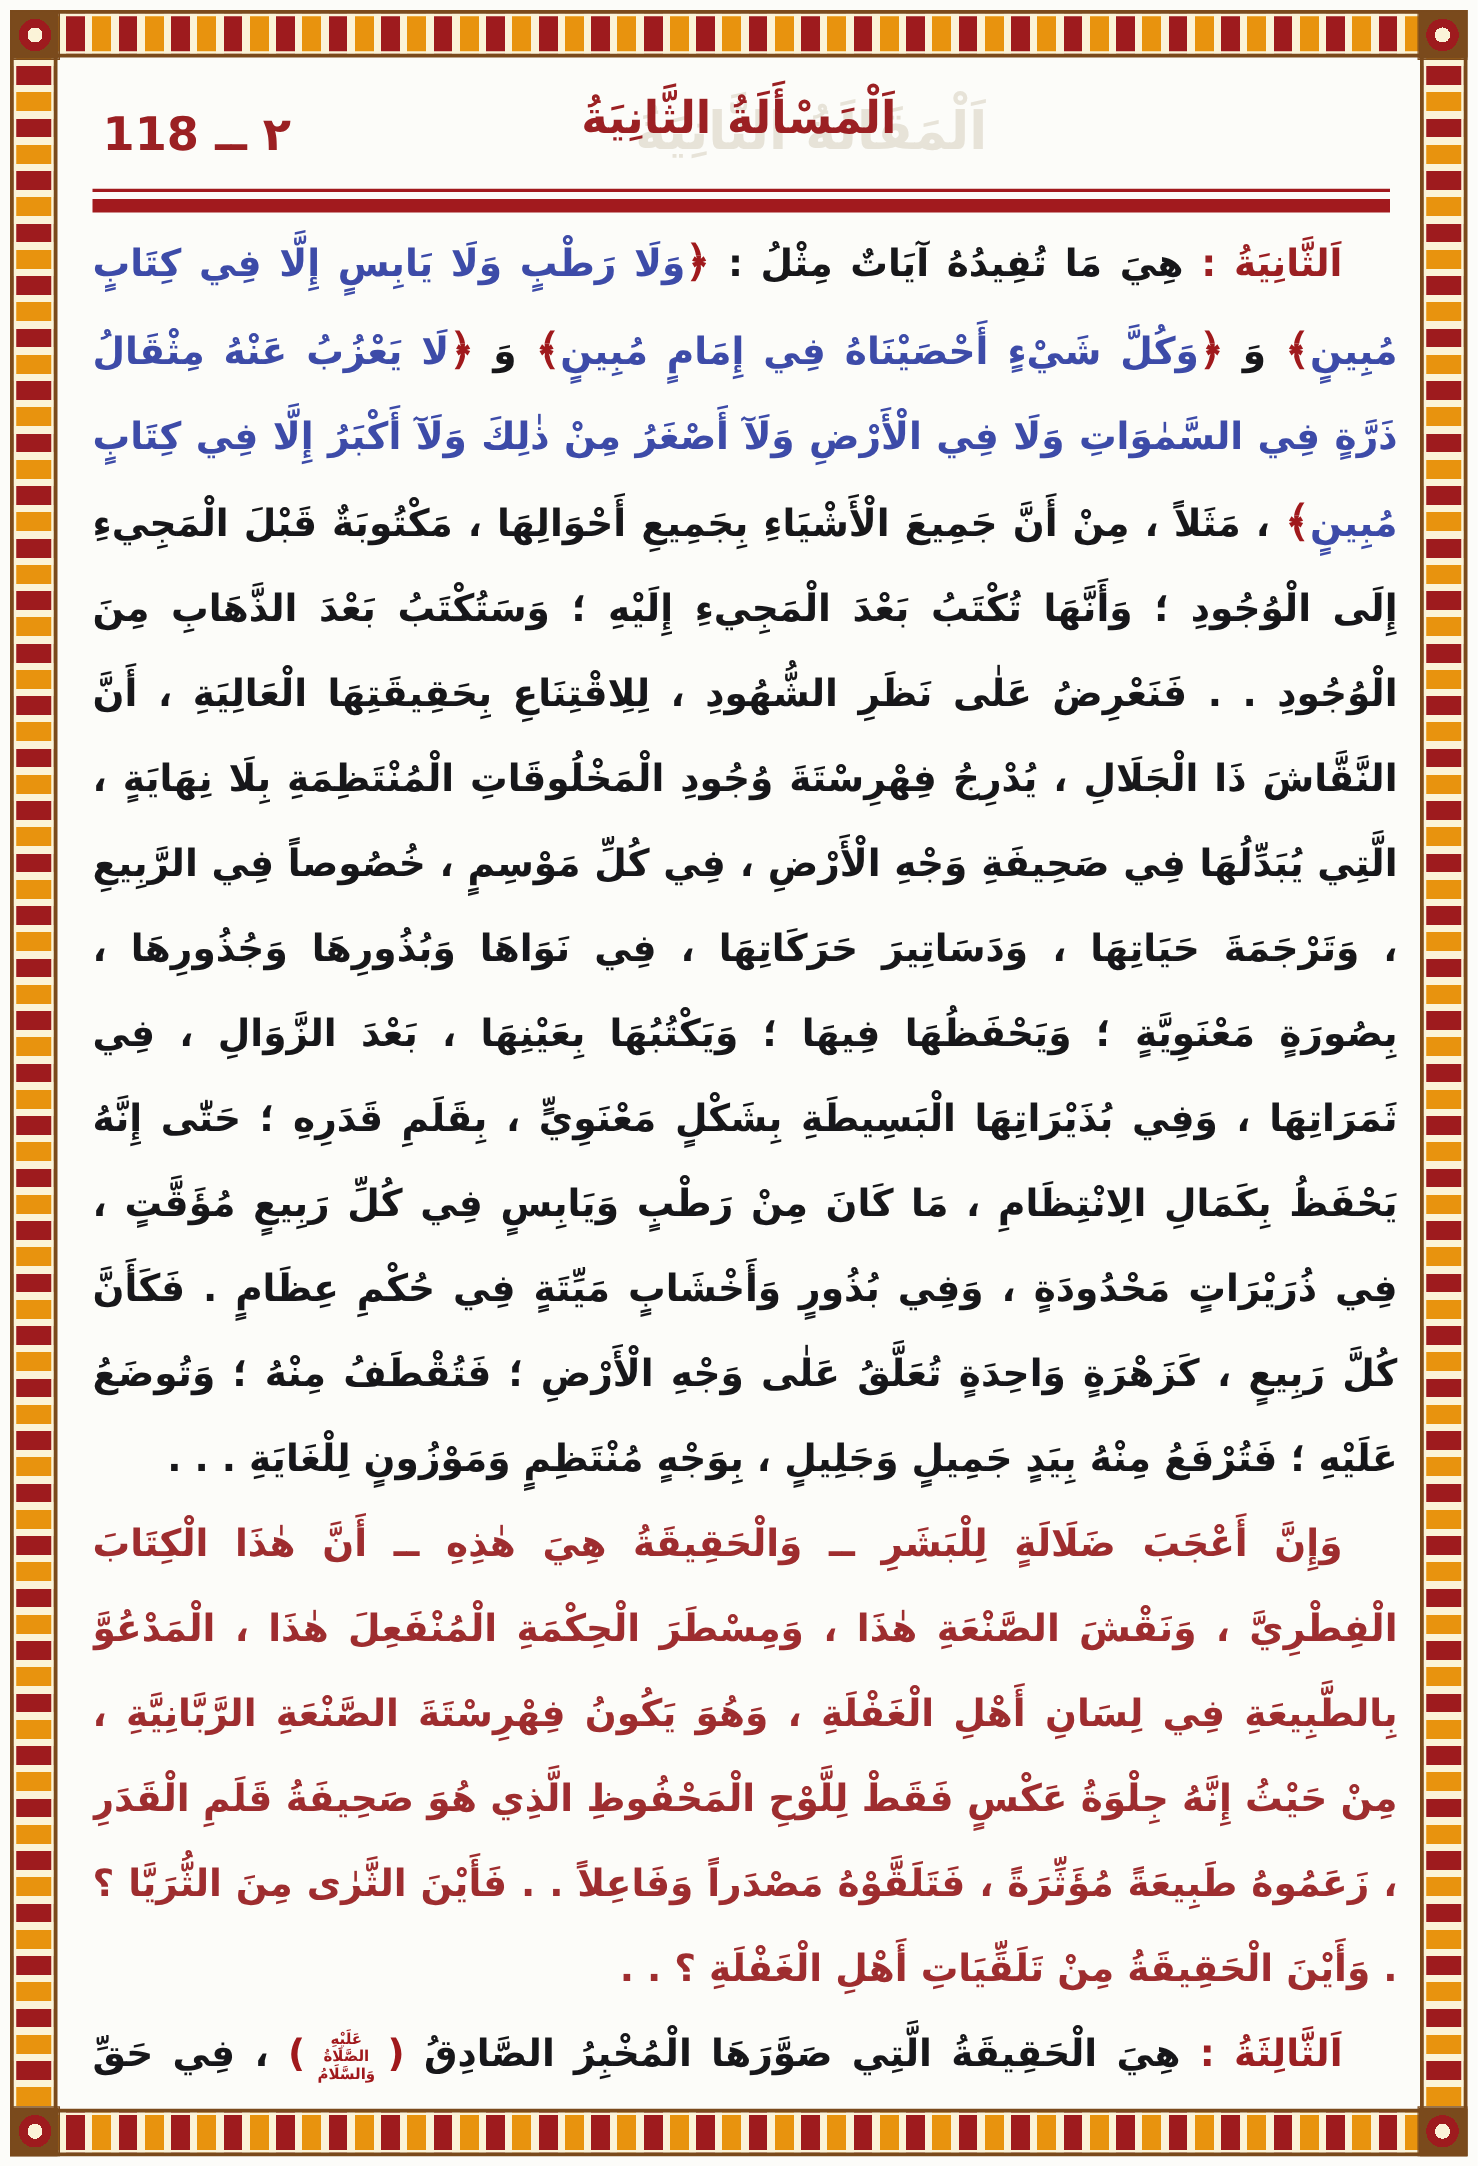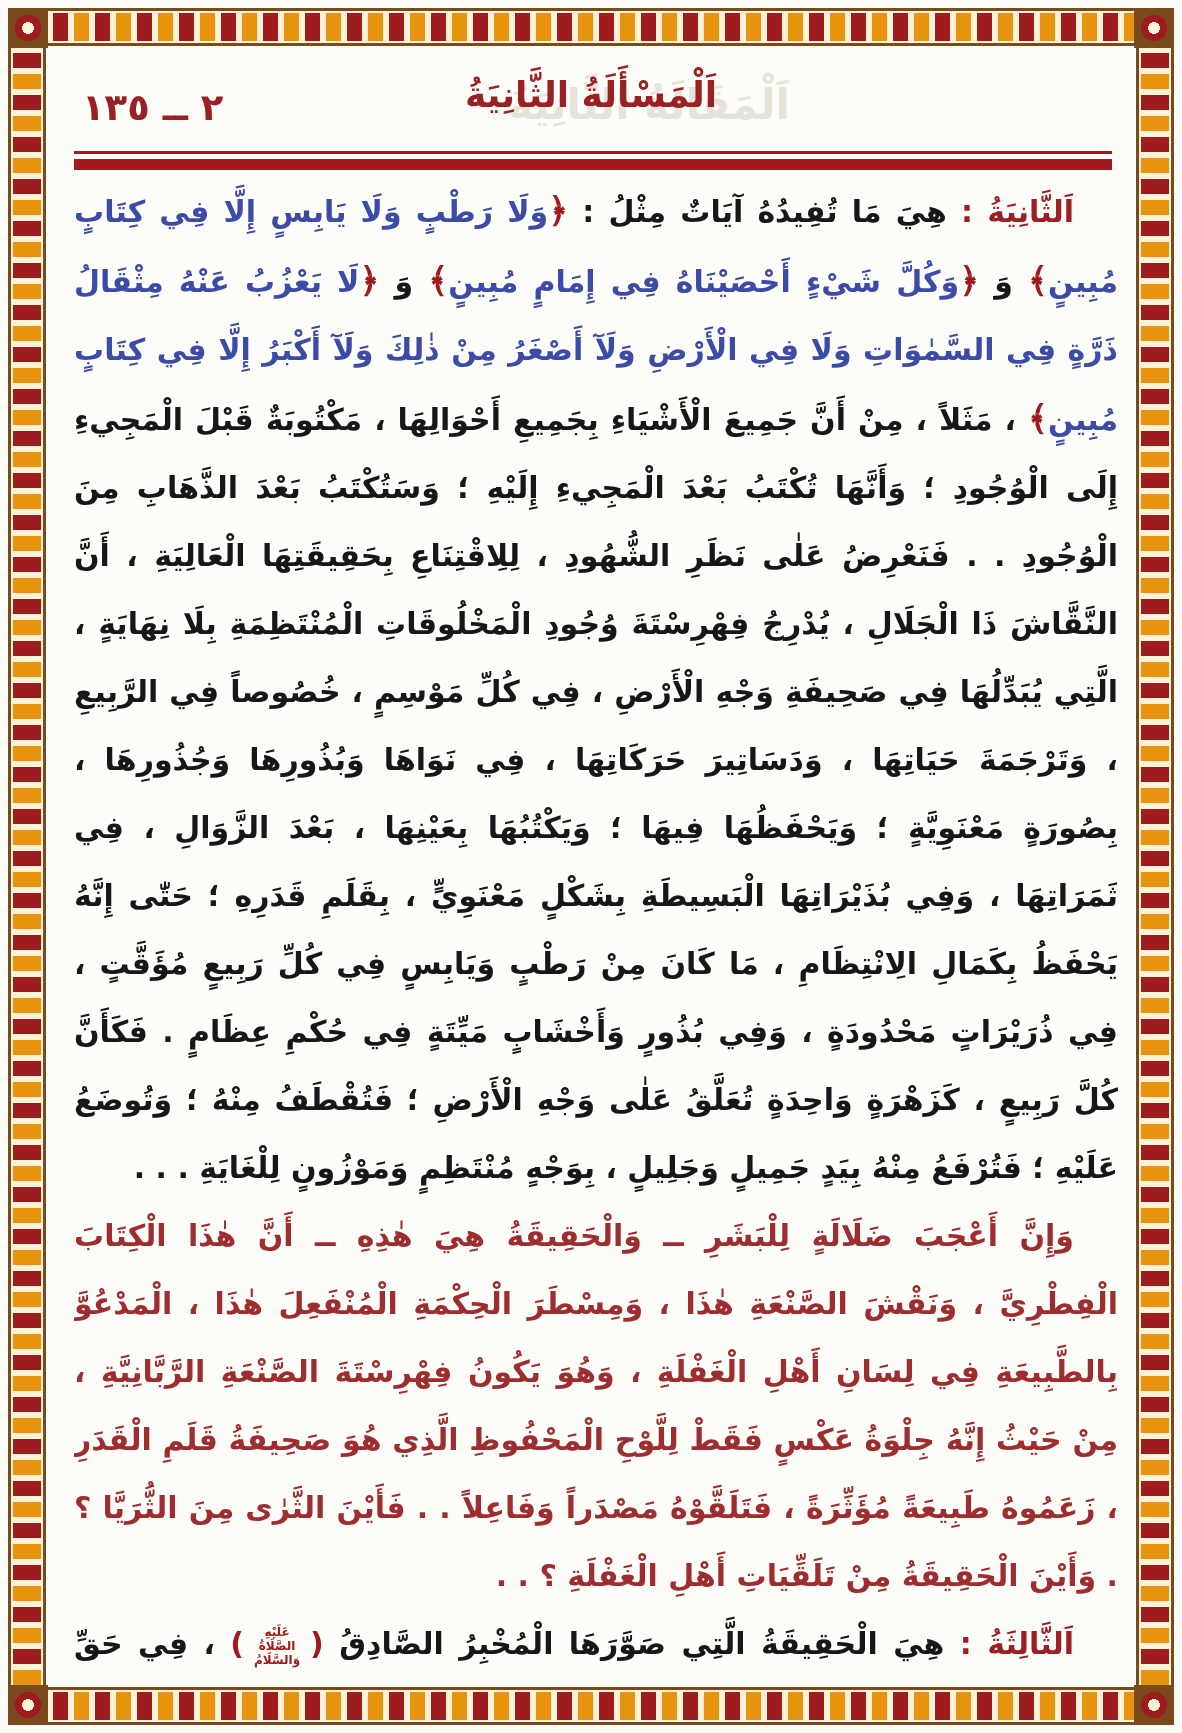--- a/index.html
+++ b/index.html
@@ -88,21 +88,21 @@
 
   <div class="strip strip-h strip-top"></div>
   <div class="strip strip-h strip-bottom"></div>
   <div class="strip strip-v strip-left"></div>
   <div class="strip strip-v strip-right"></div>
   <div class="corner corner-tl"></div>
   <div class="corner corner-tr"></div>
   <div class="corner corner-bl"></div>
   <div class="corner corner-br"></div>
 
-  <div class="page-number">٢ ــ ١٣٥</div>
+  <div class="page-number">٢ ــ 118</div>
   <div class="title-wrap">
     <div class="title-ghost">اَلْمَقَالَةُ الثَّانِيَةُ</div>
     <div class="title">اَلْمَسْأَلَةُ الثَّانِيَةُ</div>
   </div>
   <div class="rule"></div>
 
   <div class="body-text">
     <p><span class="seg seg-lead">اَلثَّانِيَةُ :</span><span class="seg seg-black"> هِيَ مَا تُفِيدُهُ آيَاتٌ مِثْلُ : </span><span class="seg seg-bracket">﴿</span><span class="seg seg-verse">وَلَا رَطْبٍ وَلَا يَابِسٍ إِلَّا فِي كِتَابٍ مُبِينٍ</span><span class="seg seg-bracket">﴾</span><span class="seg seg-black"> وَ </span><span class="seg seg-bracket">﴿</span><span class="seg seg-verse">وَكُلَّ شَيْءٍ أَحْصَيْنَاهُ فِي إِمَامٍ مُبِينٍ</span><span class="seg seg-bracket">﴾</span><span class="seg seg-black"> وَ </span><span class="seg seg-bracket">﴿</span><span class="seg seg-verse">لَا يَعْزُبُ عَنْهُ مِثْقَالُ ذَرَّةٍ فِي السَّمٰوَاتِ وَلَا فِي الْأَرْضِ وَلَآ أَصْغَرُ مِنْ ذٰلِكَ وَلَآ أَكْبَرُ إِلَّا فِي كِتَابٍ مُبِينٍ</span><span class="seg seg-bracket">﴾</span><span class="seg seg-black"> ، مَثَلاً ، مِنْ أَنَّ جَمِيعَ الْأَشْيَاءِ بِجَمِيعِ أَحْوَالِهَا ، مَكْتُوبَةٌ قَبْلَ الْمَجِيءِ إِلَى الْوُجُودِ ؛ وَأَنَّهَا تُكْتَبُ بَعْدَ الْمَجِيءِ إِلَيْهِ ؛ وَسَتُكْتَبُ بَعْدَ الذَّهَابِ مِنَ الْوُجُودِ . . فَنَعْرِضُ عَلٰى نَظَرِ الشُّهُودِ ، لِلِاقْتِنَاعِ بِحَقِيقَتِهَا الْعَالِيَةِ ، أَنَّ النَّقَّاشَ ذَا الْجَلَالِ ، يُدْرِجُ فِهْرِسْتَةَ وُجُودِ الْمَخْلُوقَاتِ الْمُنْتَظِمَةِ بِلَا نِهَايَةٍ ، الَّتِي يُبَدِّلُهَا فِي صَحِيفَةِ وَجْهِ الْأَرْضِ ، فِي كُلِّ مَوْسِمٍ ، خُصُوصاً فِي الرَّبِيعِ ، وَتَرْجَمَةَ حَيَاتِهَا ، وَدَسَاتِيرَ حَرَكَاتِهَا ، فِي نَوَاهَا وَبُذُورِهَا وَجُذُورِهَا ، بِصُورَةٍ مَعْنَوِيَّةٍ ؛ وَيَحْفَظُهَا فِيهَا ؛ وَيَكْتُبُهَا بِعَيْنِهَا ، بَعْدَ الزَّوَالِ ، فِي ثَمَرَاتِهَا ، وَفِي بُذَيْرَاتِهَا الْبَسِيطَةِ بِشَكْلٍ مَعْنَوِيٍّ ، بِقَلَمِ قَدَرِهِ ؛ حَتّٰى إِنَّهُ يَحْفَظُ بِكَمَالِ الِانْتِظَامِ ، مَا كَانَ مِنْ رَطْبٍ وَيَابِسٍ فِي كُلِّ رَبِيعٍ مُؤَقَّتٍ ، فِي ذُرَيْرَاتٍ مَحْدُودَةٍ ، وَفِي بُذُورٍ وَأَخْشَابٍ مَيِّتَةٍ فِي حُكْمِ عِظَامٍ . فَكَأَنَّ كُلَّ رَبِيعٍ ، كَزَهْرَةٍ وَاحِدَةٍ تُعَلَّقُ عَلٰى وَجْهِ الْأَرْضِ ؛ فَتُقْطَفُ مِنْهُ ؛ وَتُوضَعُ عَلَيْهِ ؛ فَتُرْفَعُ مِنْهُ بِيَدٍ جَمِيلٍ وَجَلِيلٍ ، بِوَجْهٍ مُنْتَظِمٍ وَمَوْزُونٍ لِلْغَايَةِ . . .</span></p>
     <p><span class="seg seg-red">وَإِنَّ أَعْجَبَ ضَلَالَةٍ لِلْبَشَرِ ــ وَالْحَقِيقَةُ هِيَ هٰذِهِ ــ أَنَّ هٰذَا الْكِتَابَ الْفِطْرِيَّ ، وَنَقْشَ الصَّنْعَةِ هٰذَا ، وَمِسْطَرَ الْحِكْمَةِ الْمُنْفَعِلَ هٰذَا ، الْمَدْعُوَّ بِالطَّبِيعَةِ فِي لِسَانِ أَهْلِ الْغَفْلَةِ ، وَهُوَ يَكُونُ فِهْرِسْتَةَ الصَّنْعَةِ الرَّبَّانِيَّةِ ، مِنْ حَيْثُ إِنَّهُ جِلْوَةُ عَكْسٍ فَقَطْ لِلَّوْحِ الْمَحْفُوظِ الَّذِي هُوَ صَحِيفَةُ قَلَمِ الْقَدَرِ ، زَعَمُوهُ طَبِيعَةً مُؤَثِّرَةً ، فَتَلَقَّوْهُ مَصْدَراً وَفَاعِلاً . . فَأَيْنَ الثَّرٰى مِنَ الثُّرَيَّا ؟ . وَأَيْنَ الْحَقِيقَةُ مِنْ تَلَقِّيَاتِ أَهْلِ الْغَفْلَةِ ؟ . .</span></p>
     <p><span class="seg seg-lead">اَلثَّالِثَةُ :</span><span class="seg seg-black"> هِيَ الْحَقِيقَةُ الَّتِي صَوَّرَهَا الْمُخْبِرُ الصَّادِقُ </span><span class="seg seg-hparen">(</span><span class="seg seg-honorific">عَلَيْهِ الصَّلَاةُ وَالسَّلَامُ</span><span class="seg seg-hparen">)</span><span class="seg seg-black"> ، فِي حَقِّ حَمَلَةِ الْعَرْشِ ، وَالْمَلٰٓئِكَةِ الْمُوَكَّلِينَ عَلَى السَّمَاوَاتِ وَالْأَرْضِ ، وَقِسْمٌ آخَرَ مِنَ الْمَلٰٓئِكَةِ ، مَثَلاً ، الَّتِي تُفِيدُ أَنَّ لَهُمْ أَرْبَعِينَ أَلْفَ رَأْسٍ ، وَفِي كُلِّ رَأْسٍ أَرْبَعِينَ أَلْفَ لِسَانٍ ، وَفِي كُلِّ لِسَانٍ أَرْبَعِينَ أَلْفَ نَوْعٍ مِنَ التَّسْبِيحِ ؛ وَتُفِيدُ انْتِظَامَ عُبُودِيَّتِهِمْ وَكُلِّيَّتَهَا وَوُسْعَتَهَا . . وَلِلْعُرُوجِ إِلٰى تِلْكَ الْحَقِيقَةِ</span></p>

